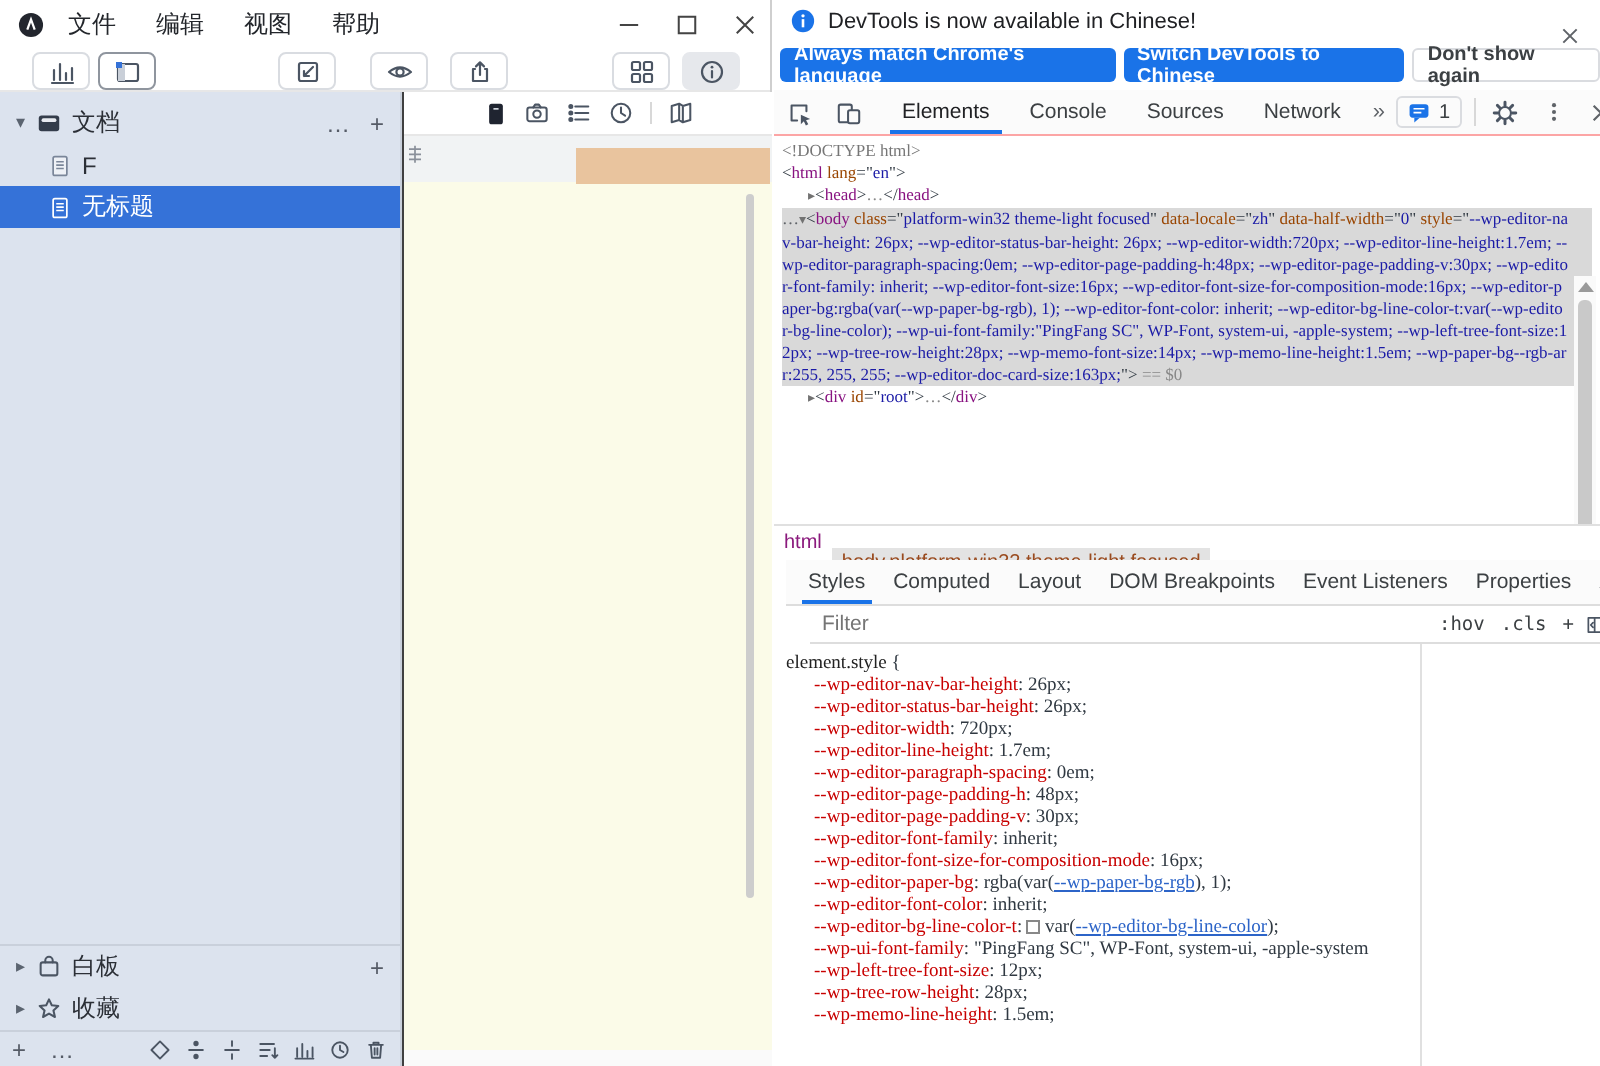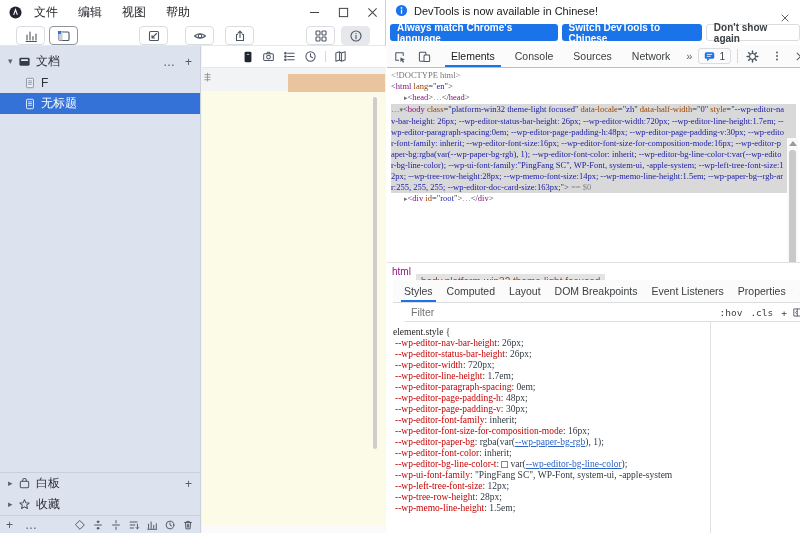--- a/index.html
+++ b/index.html
@@ -3,21 +3,21 @@
 <meta charset="utf-8">
 <style>
   * { margin:0; padding:0; box-sizing:border-box; }
   html,body { background:#e9e9e9; }
   .screen { position:relative; width:800px; height:533px; background:#fff;
             font-family:"Liberation Sans",sans-serif; overflow:hidden; color:#23262b; }
   svg { display:block; }
   .ico { stroke:#4b5563; fill:none; stroke-width:1.1; stroke-linecap:round; stroke-linejoin:round; }
 
   
-  .app { position:absolute; left:0; top:0; width:386px; height:533px; background:#fef9c3; border-right:1px solid #cfcfcf; }
+  .app { position:absolute; left:0; top:0; width:386px; height:533px; background:#404040; border-right:1px solid #cfcfcf; }
   .titlebar { position:absolute; left:0; top:0; width:100%; height:25px; background:#fff; display:flex; align-items:center; }
   .applogo { width:13px; height:13px; margin:0 10px 0 9px; }
   .menus { display:flex; gap:16px; font-size:12px; color:#23262b; }
   .menu { cursor:default; padding:2px 2px; }
   .wincontrols { position:absolute; right:6px; top:0; height:25px; display:flex; align-items:center; gap:16px; }
   .winbtn { width:13px; height:13px; display:flex; align-items:center; justify-content:center; }
 
   .toolbar { position:absolute; left:0; top:25px; width:100%; height:21px; background:#fff; border-bottom:1px solid #e7e7e7; }
   .tbtn { position:absolute; top:1px; width:29px; height:19px; border:1px solid #d9dce1; border-radius:4px;
           display:flex; align-items:center; justify-content:center; background:#fff; }
@@ -85,21 +85,21 @@
   .stab { padding:0 7px; height:100%; display:flex; align-items:center; font-size:10.5px; color:#3c4043; position:relative; white-space:nowrap; }
   .stab.sel::after { content:""; position:absolute; left:4px; right:4px; bottom:0; height:2px; background:#1a73e8; }
 
   .dt-filter { position:absolute; left:0; top:303px; width:100%; height:19px; border-bottom:1px solid #ddd; display:flex; align-items:center; padding:0 14px 0 6px;margin-left:18px; }
   .filter-input { border:none; outline:none; flex:1; font-size:10.5px; color:#333; background:transparent; }
   .toggles { display:flex; align-items:center; gap:8px; font-size:9.5px; color:#3c4043; font-family:"DejaVu Sans Mono",monospace; margin-right:6px; }
 
   .dt-styles { position:absolute; left:0; top:322px; width:100%; height:211px; overflow:hidden; font-size:9.5px; line-height:11px; padding-top:5px; color:#303942; }
   .styles-void { position:absolute; left:323px; top:0; bottom:0; width:76px; background:#fff; border-left:1px solid #e0e0e0; z-index:0; }
   .srow { position:relative; z-index:1; white-space:nowrap; padding-left:6px; }
-  .srow.prop { padding-left:8px; }
+  .srow.prop { padding-left:20px; }
   .pname { color:#c80000; }
   .pval { color:#303942; }
   .vlink { color:#2c64c8; text-decoration:underline; }
   .swatch { display:inline-block; width:7px; height:7px; border:1px solid #888; background:#fff; vertical-align:-1px; margin-right:2px; }
   .selector { color:#222; }
 
   .vscroll { position:absolute; right:2px; width:11px; background:#fafafa; }
   .vscroll .up, .vscroll .dn { position:absolute; left:2px; width:0; height:0; border-left:4px solid transparent; border-right:4px solid transparent; }
   .vscroll .up { top:3px; border-bottom:5px solid #9a9a9a; }
   .vscroll .thumb { position:absolute; left:2px; width:7px; background:#c9c9c9; border-radius:3px; }

